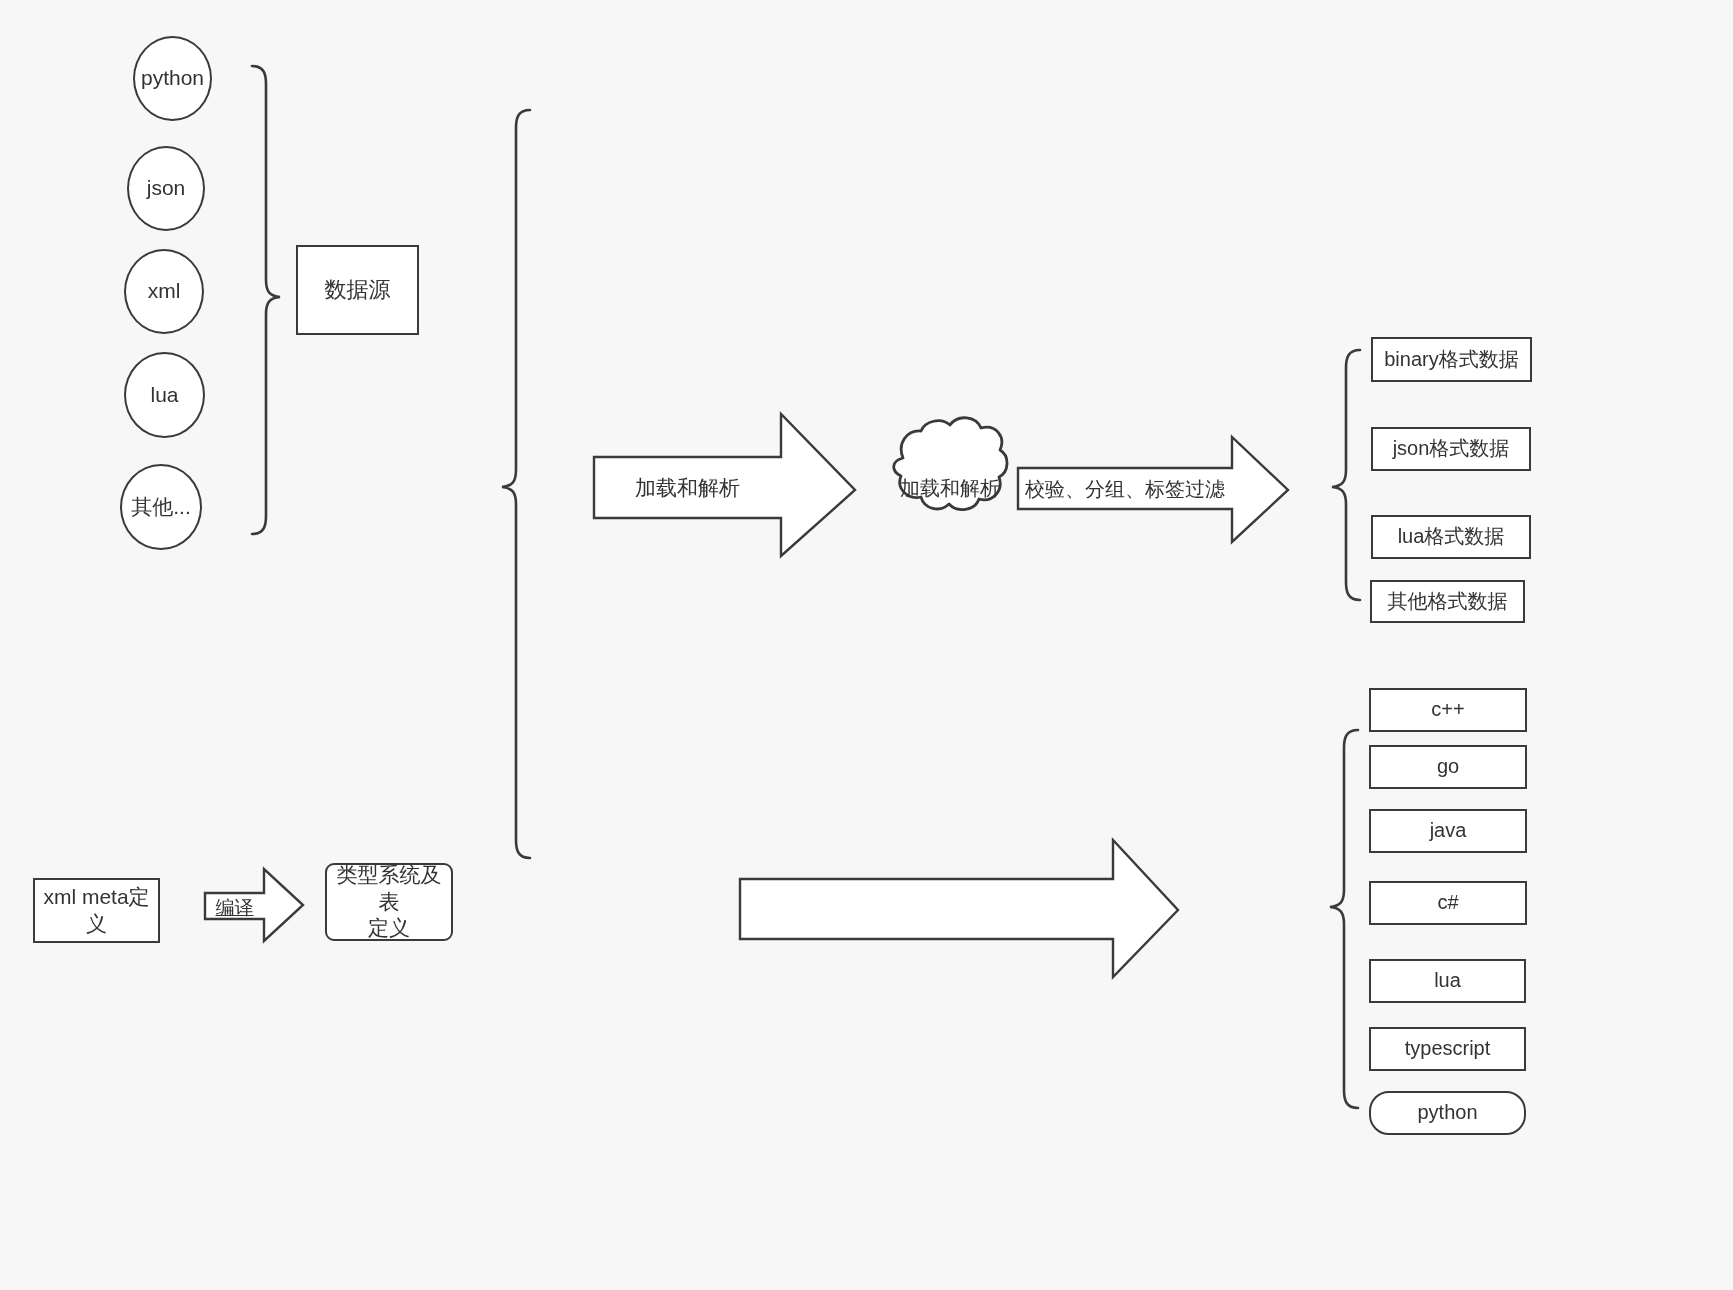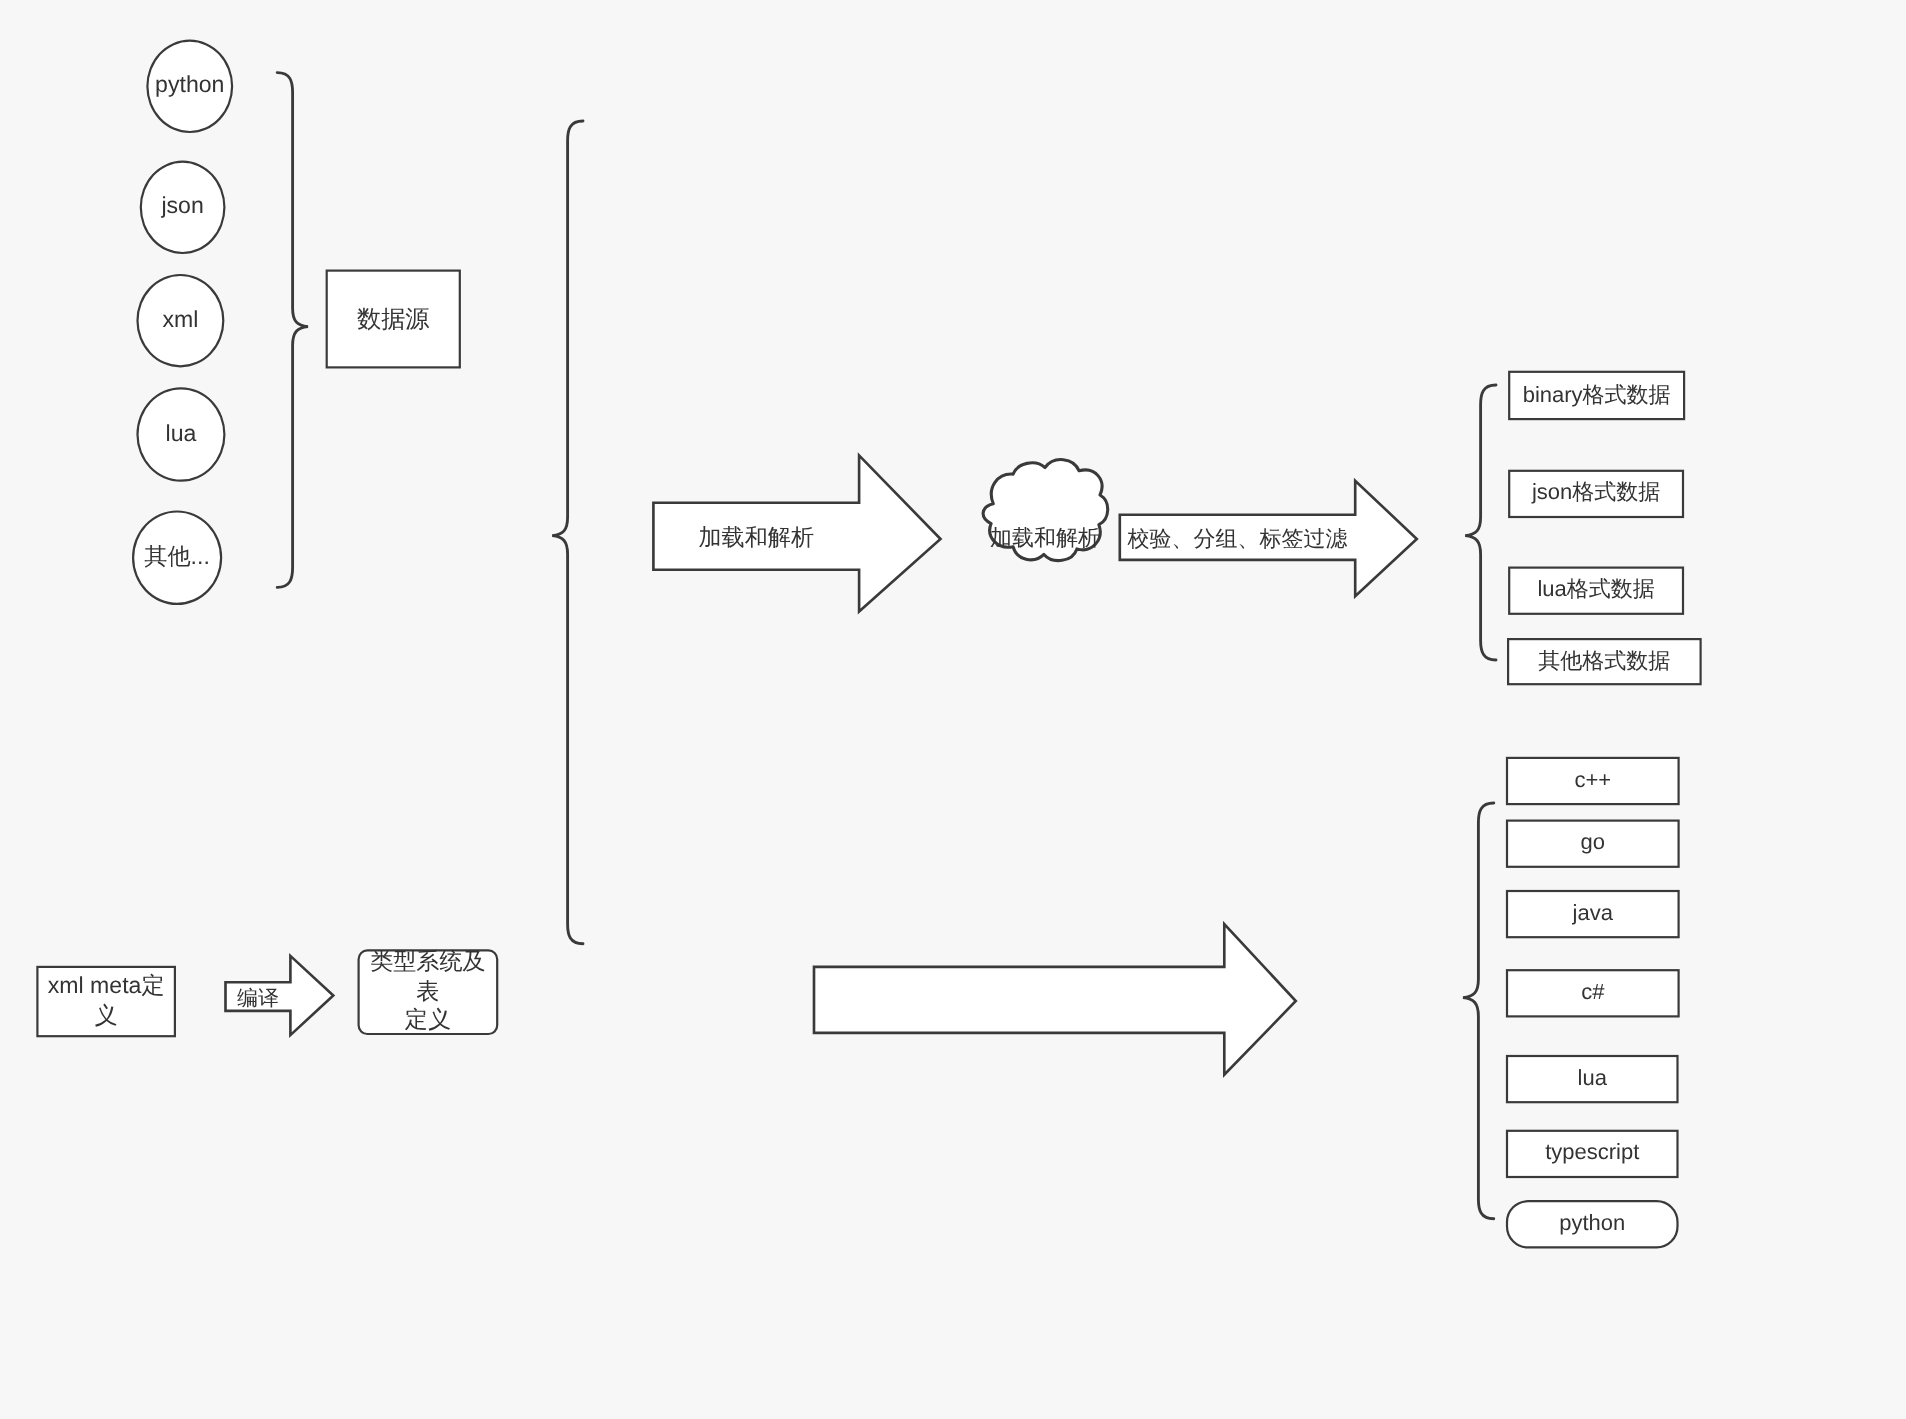--- a/index.html
+++ b/index.html
@@ -55,21 +55,21 @@
     display: flex;
     align-items: center;
     justify-content: center;
     text-align: center;
     color: #333333;
     white-space: nowrap;
   }
   .fs20 { font-size: 20px; }
   .fs21 { font-size: 21px; }
   .fs22 { font-size: 22px; }
-  .fs19 { font-size: 19px; }
+  .fs19 { font-size: 19px; text-decoration: underline; }
 </style>
 </head>
 <body>
 
 <div id="canvas">
 
   <svg class="svg-layer" viewBox="0 0 1733 1290" xmlns="http://www.w3.org/2000/svg">
 
     <path fill="none" stroke="#3a3a3a" stroke-width="2.6" stroke-linecap="round" d="M 252 66
              C 264 66, 266 74, 266 84
@@ -192,21 +192,21 @@
 
   <div class="node rect fs20" style="left:1371px; top:337px; width:161px; height:45px;">
     <span>binary格式数据</span>
   </div>
   <div class="node rect fs20" style="left:1371px; top:427px; width:160px; height:44px;">
     <span>json格式数据</span>
   </div>
   <div class="node rect fs20" style="left:1371px; top:515px; width:160px; height:44px;">
     <span>lua格式数据</span>
   </div>
-  <div class="node rect fs20" style="left:1370px; top:580px; width:177px; height:43px;">
+  <div class="node rect fs20" style="left:1370px; top:580px; width:155px; height:43px;">
     <span>其他格式数据</span>
   </div>
 
   <div class="node rect fs20" style="left:1369px; top:688px; width:158px; height:44px;">
     <span>c++</span>
   </div>
   <div class="node rect fs20" style="left:1369px; top:745px; width:158px; height:44px;">
     <span>go</span>
   </div>
   <div class="node rect fs20" style="left:1369px; top:809px; width:158px; height:44px;">

